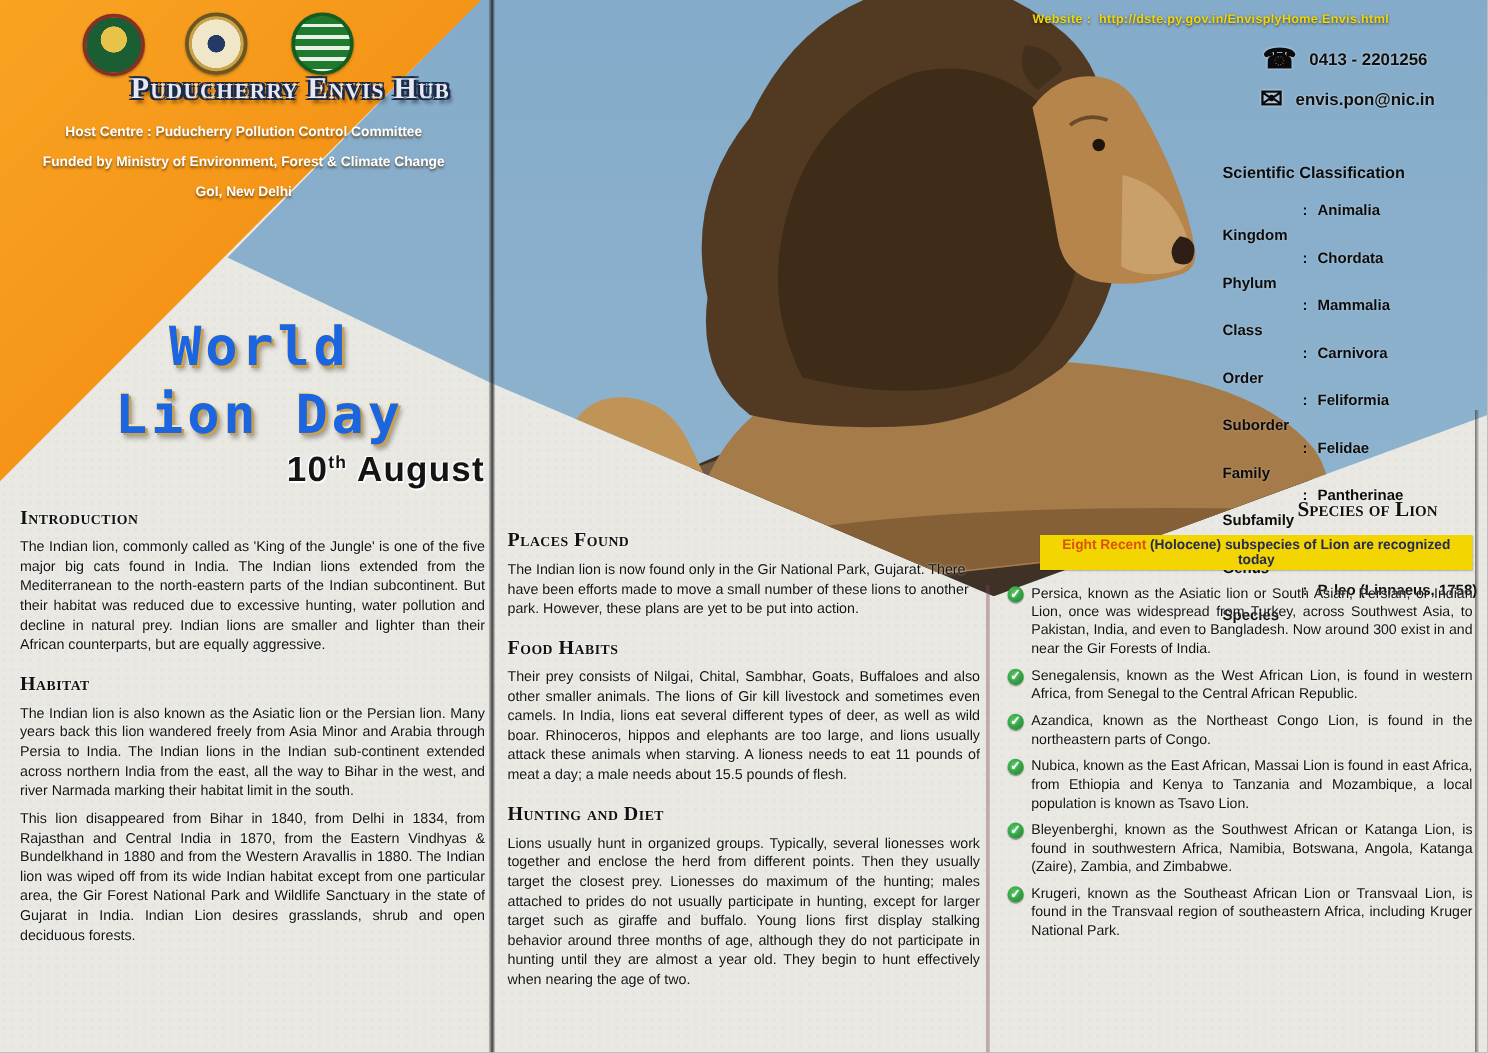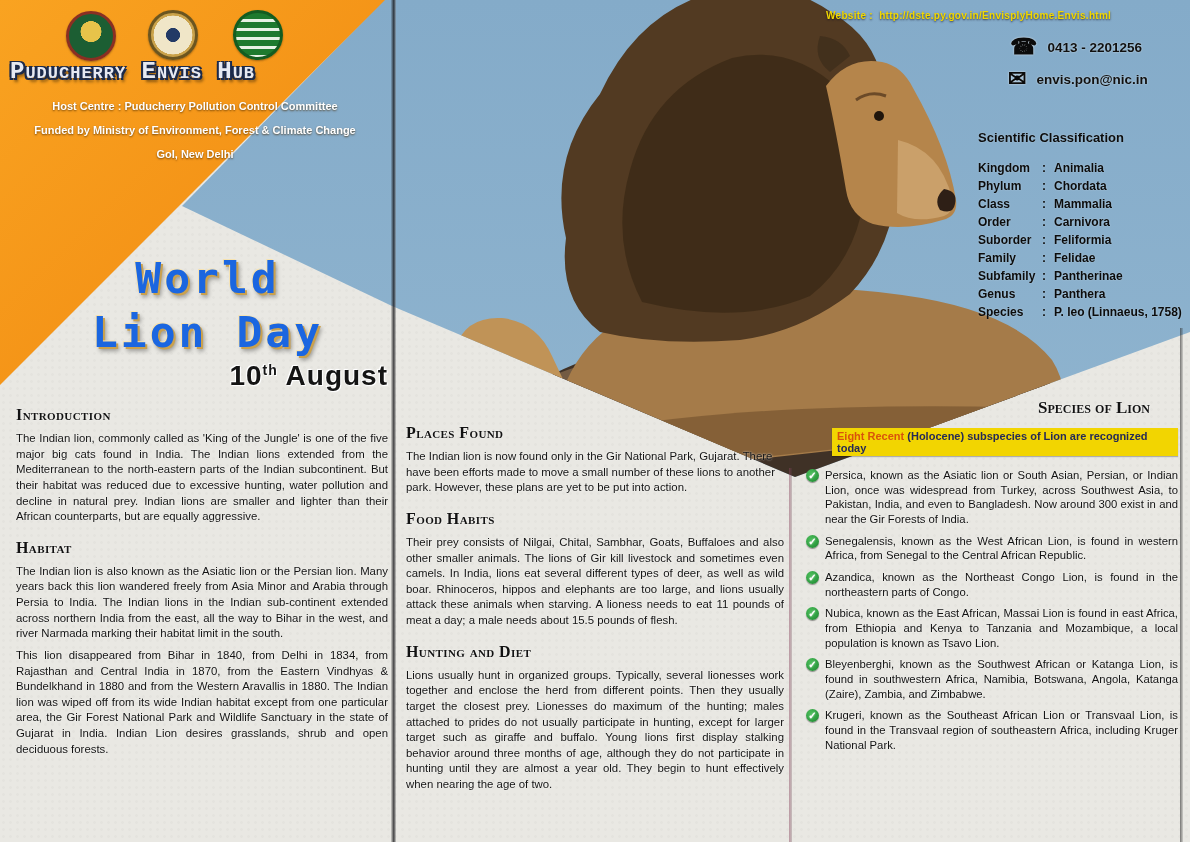--- a/index.html
+++ b/index.html
@@ -14,22 +14,22 @@
     background:linear-gradient(180deg,#84abc9 0%,#8fb4cf 55%,#a6c1d5 100%);}
   .photo svg{position:absolute;left:0;top:0;}
   
   .orange{position:absolute;left:0;top:0;width:400px;height:400px;
     clip-path:polygon(0 0,385px 0,0 385px);
     background:linear-gradient(135deg,#f9a321 0%,#f38f14 70%);}
   .logo{position:absolute;border-radius:50%;width:44px;height:44px;box-shadow:0 1px 2px rgba(0,0,0,.35);}
   .logo1{left:66px;top:11px;background:radial-gradient(circle at 50% 40%,#e7c34a 0 30%,#1c5e33 31% 100%);border:3px solid #8a2f23;}
   .logo2{left:148px;top:10px;background:radial-gradient(circle at 50% 50%,#233a66 0 22%,#f0e6c8 23% 62%,#caa24a 63% 100%);border:3px solid #6b5520;}
   .logo3{left:233px;top:10px;background:repeating-linear-gradient(180deg,#1e7a2e 0 6px,#e8f2e4 6px 9px);border:3px solid #145c20;}
-  .org-name{position:absolute;left:10px;top:58px;width:350px;text-align:left;
-    font-family:Liberation Mono, monospace;font-variant:small-caps;font-weight:700;
+  .org-name{position:absolute;left:10px;top:58px;width:350px;text-align:right;
+    font-family:Liberation Serif, serif;font-variant:small-caps;font-weight:700;
     font-size:24px;letter-spacing:1px;color:#e6e9f2;
     text-shadow:-2px -1px 0 #1c2a4a,2px -1px 0 #1c2a4a,-2px 2px 0 #1c2a4a,2px 2px 0 #1c2a4a,3px 4px 3px rgba(0,0,0,.45);}
   .org-sub{position:absolute;width:390px;left:0;text-align:center;font-size:11px;font-weight:700;
     color:#fff;text-shadow:0 1px 2px rgba(70,40,0,.75);}
   .sub1{top:100px;} .sub2{top:124px;} .sub3{top:148px;}
   
   .event{position:absolute;left:55px;top:252px;width:305px;text-align:center;}
   .event .t1,.event .t2{font-family:"DejaVu Sans Mono",monospace;font-weight:700;
     font-size:43px;line-height:1.25;color:#1b66e0;letter-spacing:3px;
     text-shadow:-1px -1px 0 #f6e2b0,2px 2px 0 #caa14e,3px 4px 4px rgba(0,0,0,.35);}
@@ -59,28 +59,28 @@
   .website{position:absolute;left:826px;top:10px;font-weight:700;font-size:10px;
     color:#f2d800;text-shadow:0 1px 2px rgba(20,20,40,.8);letter-spacing:.3px;}
   .contact-row{position:absolute;display:flex;align-items:center;gap:10px;
     font-weight:700;font-size:13.5px;color:#101010;text-shadow:0 0 2px rgba(255,255,255,.6);}
   .phone-row{left:1010px;top:36px;} .mail-row{left:1008px;top:68px;}
   .contact-row .ic{font-size:22px;line-height:1;color:#0b0b0b;text-shadow:0 0 2px rgba(255,255,255,.8);}
   .classif{position:absolute;left:978px;top:130px;width:205px;color:#0c0c0c;
     text-shadow:0 0 2px rgba(255,255,255,.35);}
   .classif .ct{font-weight:700;font-size:13px;margin-bottom:14px;}
   .classif .row{font-weight:700;font-size:12px;line-height:18px;display:flex;}
-  .classif .lab{width:64px;flex:none;}
+  .classif .lab{width:64px;flex:none;margin-top:20px;}
   .classif .cl{width:12px;flex:none;}
   #col-right{left:806px;top:398px;width:372px;}
   .species-title{font-family:"Liberation Serif",serif;font-variant:small-caps;font-weight:700;
     font-size:17px;color:#121212;text-align:right;padding-right:28px;margin:0 0 10px 0;
     text-shadow:0 0 2px rgba(255,255,255,.9);}
   .note{display:inline-block;margin-left:26px;background:#f2d501;padding:2px 5px;
-    font-size:11px;font-weight:700;color:#262a56;box-shadow:0 1px 1px rgba(0,0,0,.25);}
+    font-size:11px;font-weight:700;color:#262a56;box-shadow:0 1px 1px rgba(0,0,0,.25);text-align:center;}
   .note .hot{color:#d9530b;}
   .species-list{list-style:none;margin:12px 0 0 0;padding:0;}
   .species-list li{position:relative;padding-left:19px;margin-bottom:7px;
     font-size:11.3px;line-height:1.3;text-align:justify;color:#111;
     text-shadow:0 0 2px rgba(255,255,255,.85);}
   .check{position:absolute;left:0;top:1px;width:13px;height:13px;border-radius:50%;
     background:radial-gradient(circle at 35% 30%,#49bb58,#2f9e41 60%,#1e7a2e);
     color:#fff;font-size:10px;font-weight:700;text-align:center;line-height:13px;
     box-shadow:0 1px 1px rgba(0,0,0,.4);}
   .check::after{content:"✓";}

